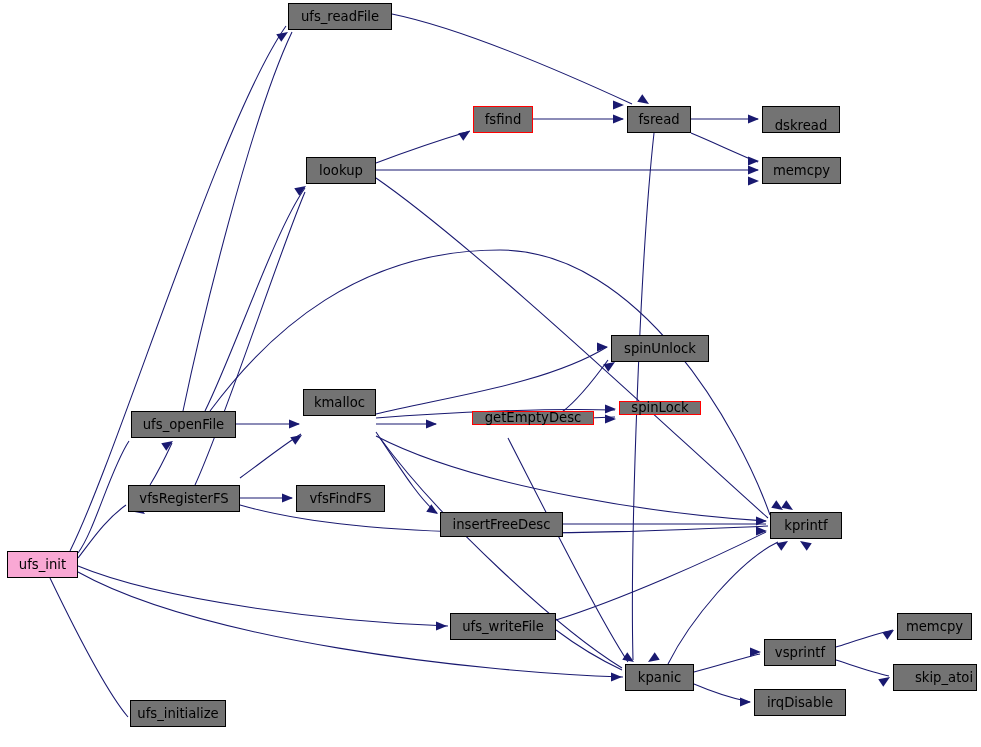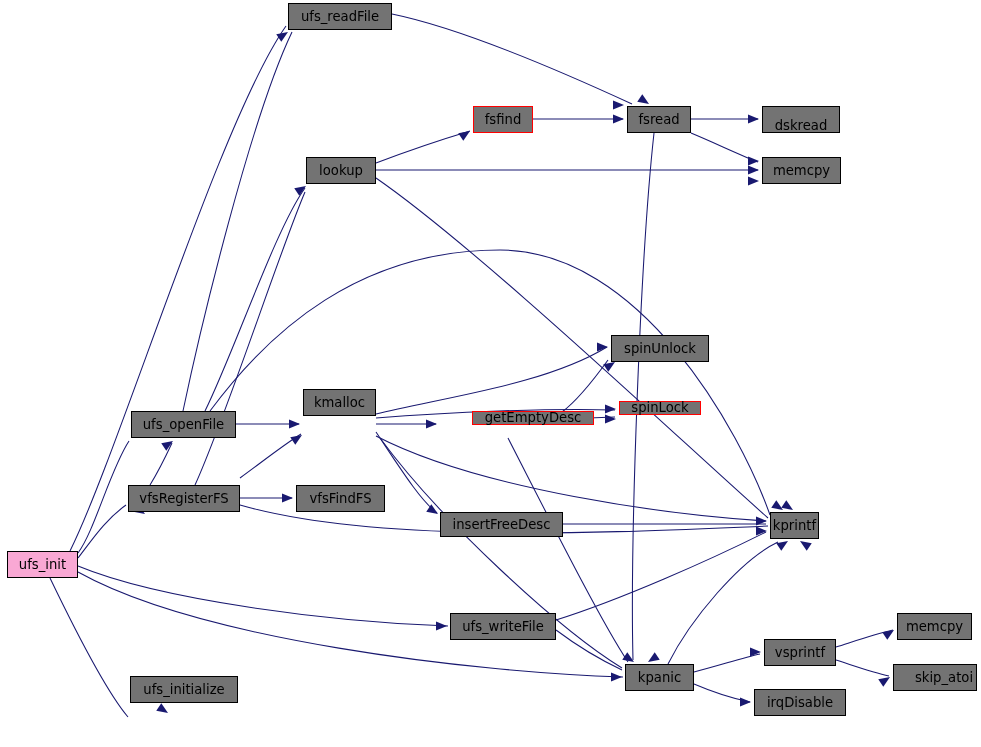--- a/index.html
+++ b/index.html
@@ -132,21 +132,21 @@
       </div>
       <div class="node" style="left: 128px; top: 485px; width: 112px; height: 27px; text-align: right;">
         <span>vfsRegisterFS</span>
       </div>
       <div class="node" style="left: 296px; top: 485px; width: 89px; height: 27px;">
         <span>vfsFindFS</span>
       </div>
       <div class="node" style="left: 440px; top: 512px; width: 123px; height: 25px;">
         <span>insertFreeDesc</span>
       </div>
-      <div class="node" style="left: 770px; top: 512px; width: 49px; height: 27px;">
+      <div class="node" style="left: 770px; top: 512px; width: 72px; height: 27px;">
         <span>kprintf</span>
       </div>
       <div class="node current" style="left: 7px; top: 551px; width: 71px; height: 27px;">
         <span>ufs_init</span>
       </div>
       <div class="node" style="left: 450px; top: 613px; width: 106px; height: 27px;">
         <span>ufs_writeFile</span>
       </div>
       <div class="node" style="left: 764px; top: 639px; width: 72px; height: 27px;">
         <span>vsprintf</span>
@@ -156,17 +156,17 @@
       </div>
       <div class="node" style="left: 625px; top: 664px; width: 69px; height: 27px;">
         <span>kpanic</span>
       </div>
       <div class="node" style="left: 893px; top: 664px; width: 84px; height: 27px; padding-left: 18px;">
         <span>skip_atoi</span>
       </div>
       <div class="node" style="left: 754px; top: 689px; width: 92px; height: 27px;">
         <span>irqDisable</span>
       </div>
-      <div class="node" style="left: 130px; top: 676px; width: 108px; height: 27px;">
+      <div class="node" style="left: 130px; top: 700px; width: 96px; height: 27px;">
         <span>ufs_initialize</span>
       </div>
     </div>
 </div>
 
 </body></html>

